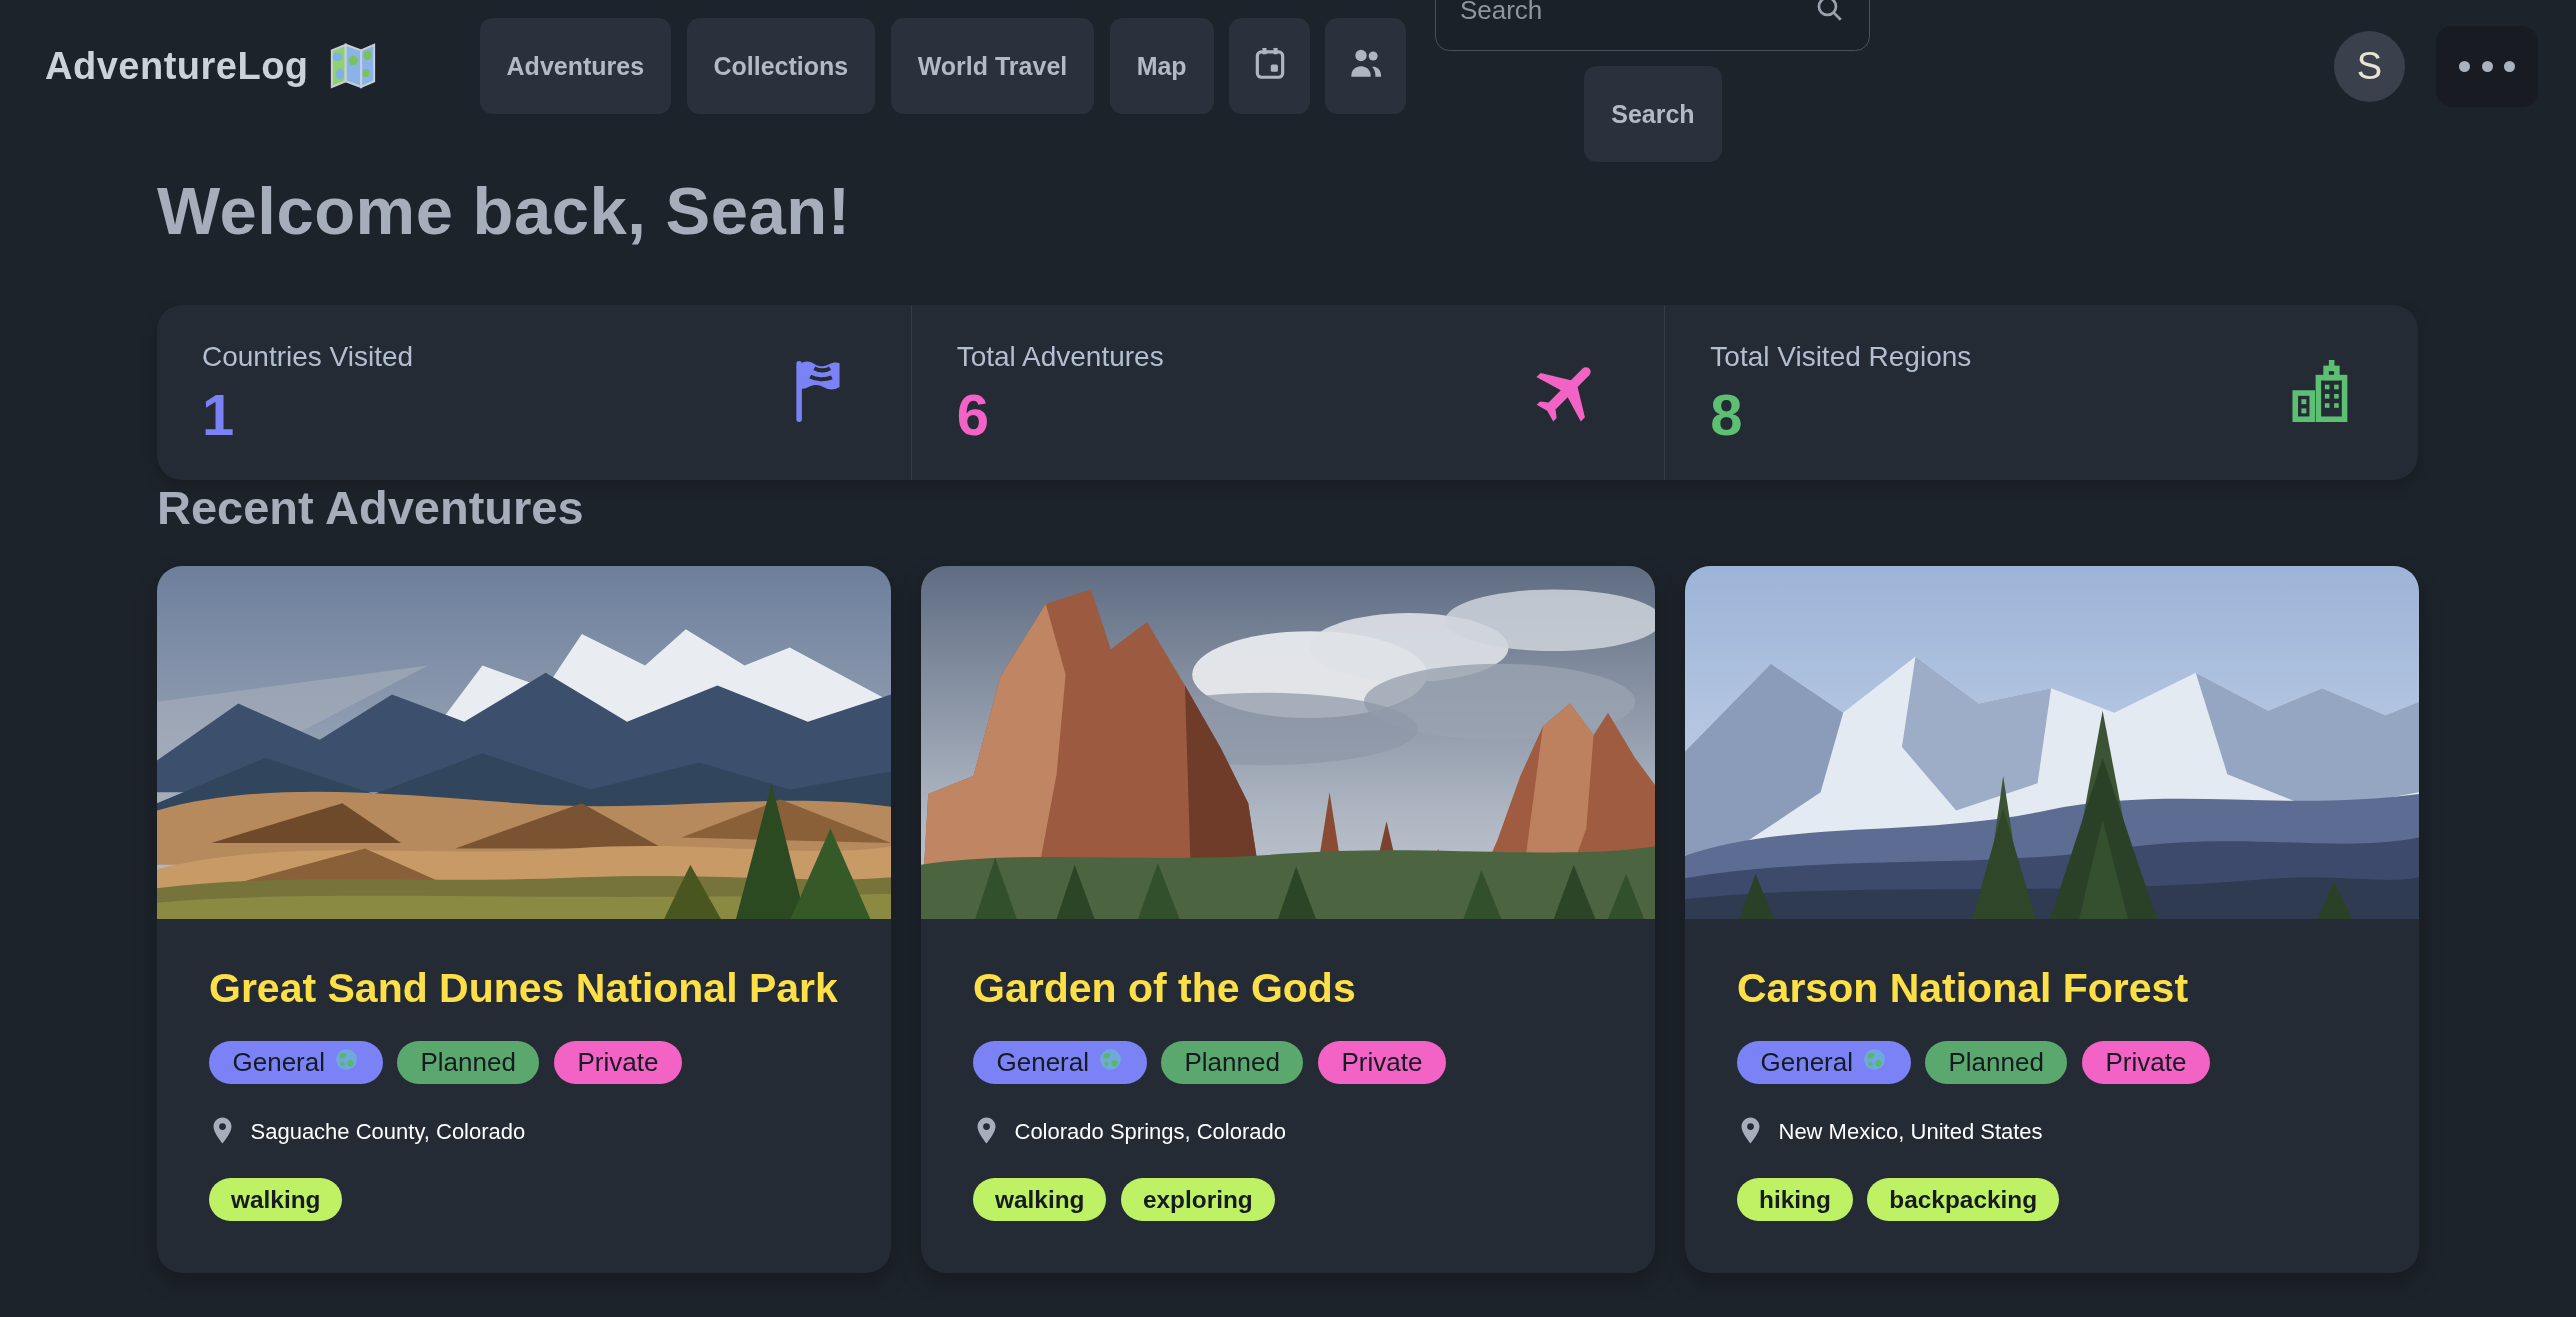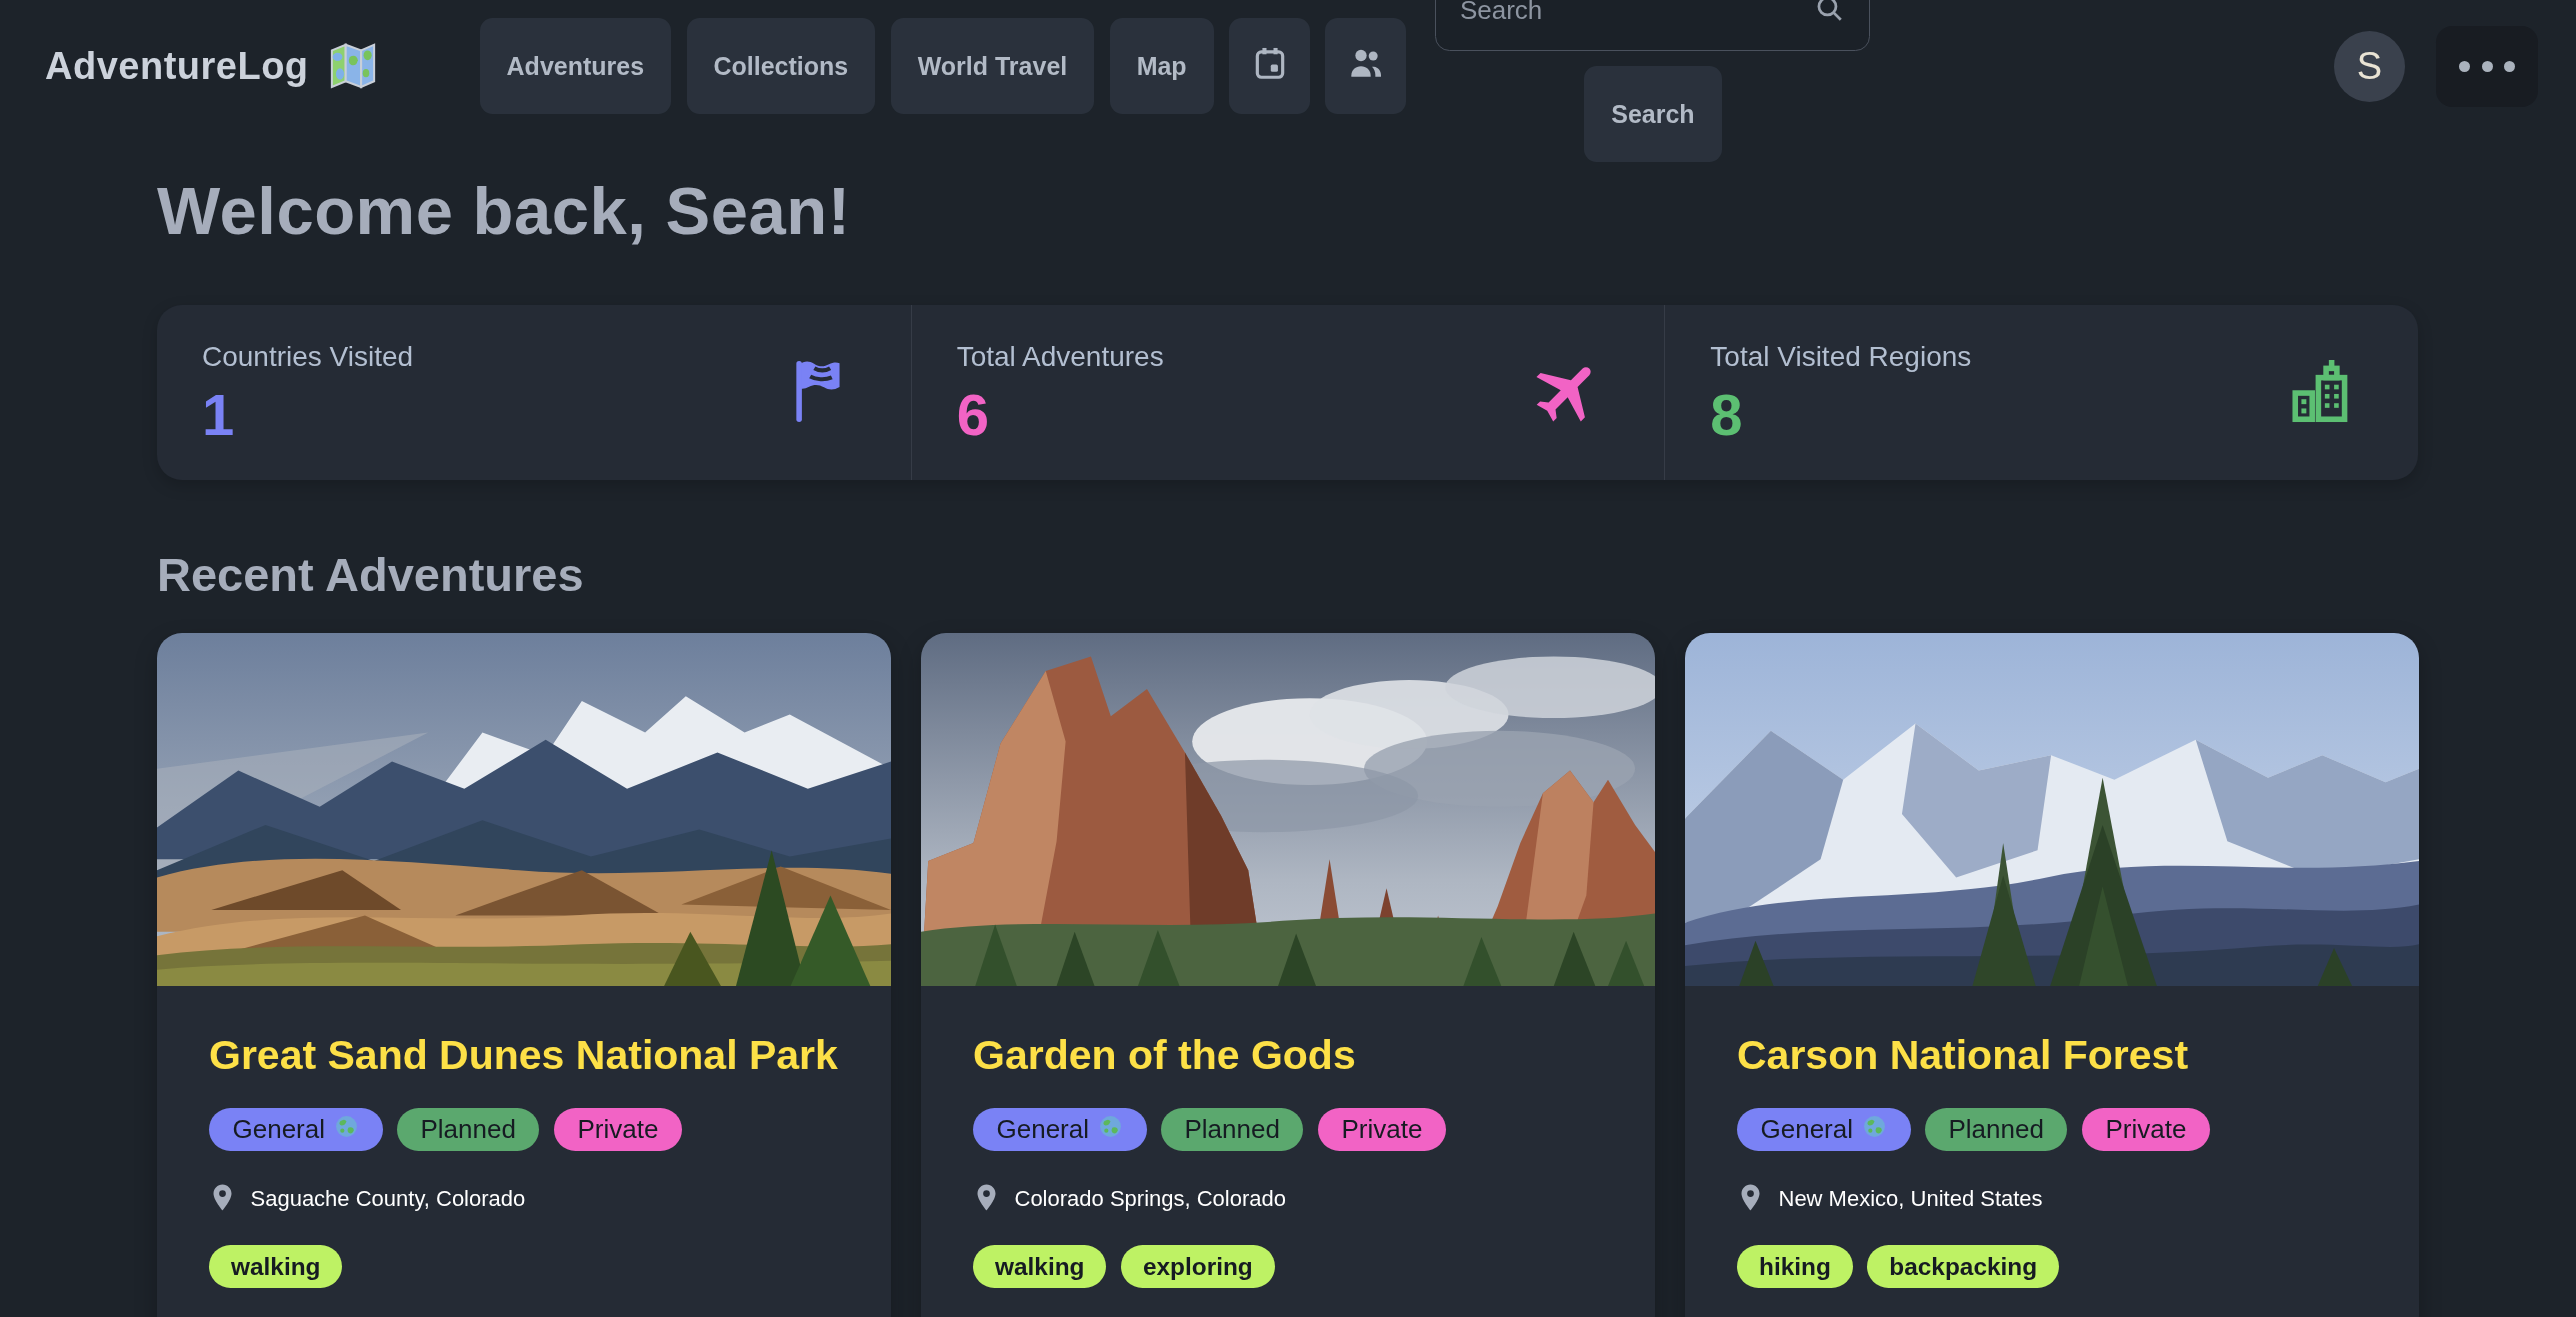--- a/index.html
+++ b/index.html
@@ -62,21 +62,21 @@
   }
   .stat + .stat { border-left:1.8px solid rgba(166,173,187,0.14); }
   .stat-label { font-size:28px; color:#b3bfd1; }
   .stat-value { margin-top:12.7px; font-size:58px; font-weight:700; line-height:1; }
   .stat-value.c1 { color:#7a82f5; }
   .stat-value.c2 { color:#f263c5; }
   .stat-value.c3 { color:#5cbf72; }
   .stat-icon { position:absolute; right:58px; top:50%; transform:translateY(-50%); }
 
   .section-heading {
-    margin-top:67px; font-size:47px; font-weight:600; color:#a6adbb;
+    font-size:47px; font-weight:600; color:#a6adbb;
   }
   .cards {
     margin-top:31px;
     display:grid; grid-template-columns:repeat(3, 1fr); gap:30px;
   }
   .card {
     background:#252b35; border-radius:25px; overflow:hidden; cursor:pointer;
     box-shadow:0 9px 22px rgba(0,0,0,.25);
   }
   .card-img { height:353px; overflow:hidden; }

